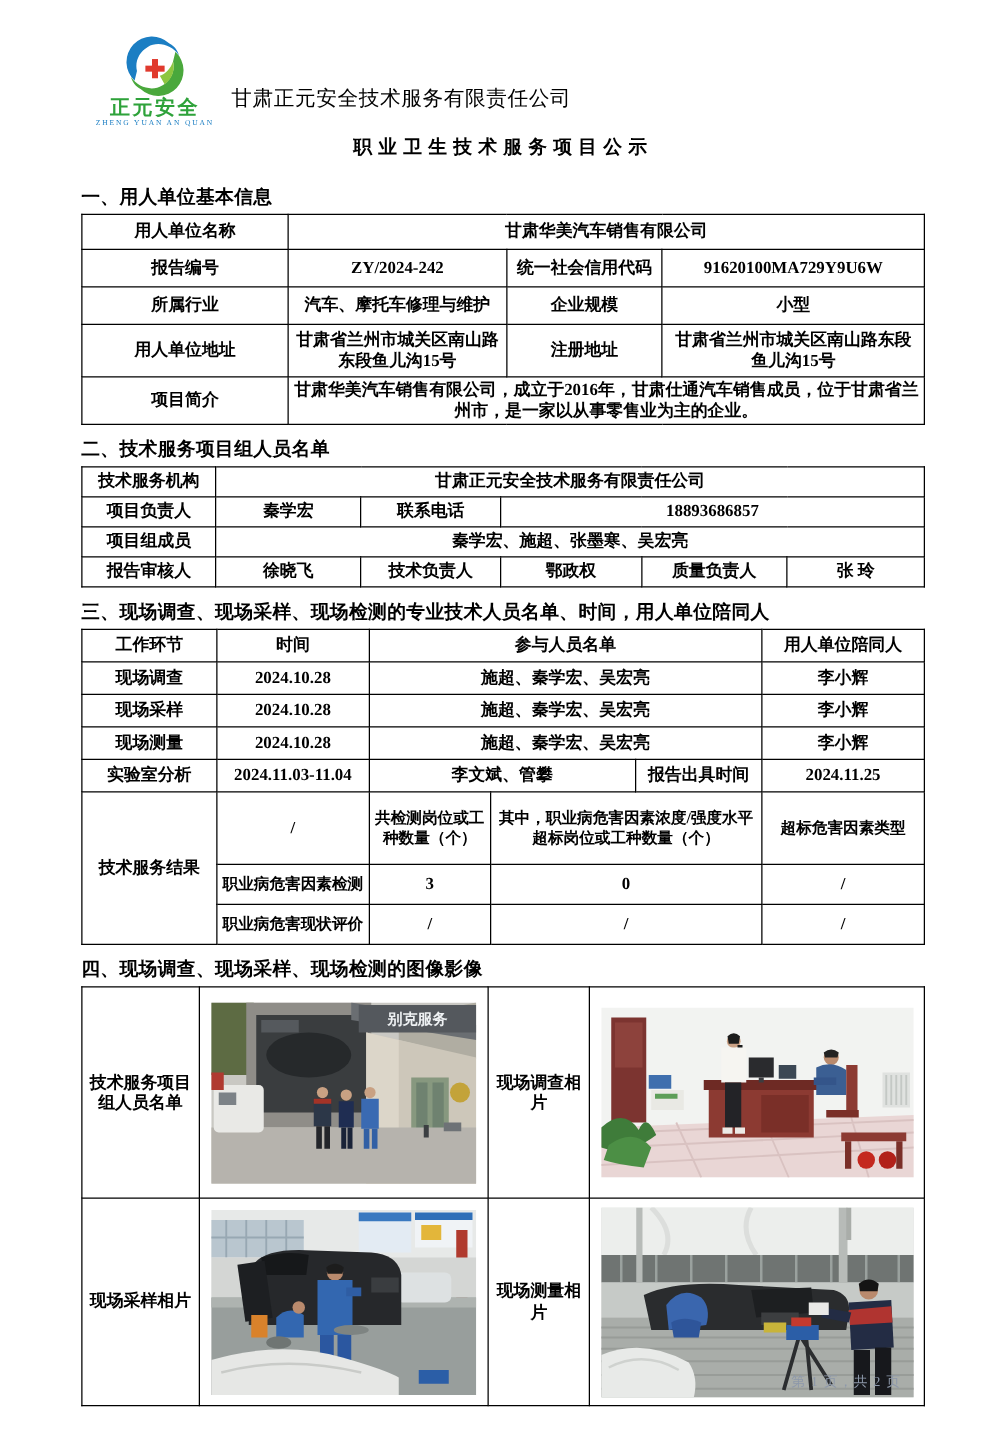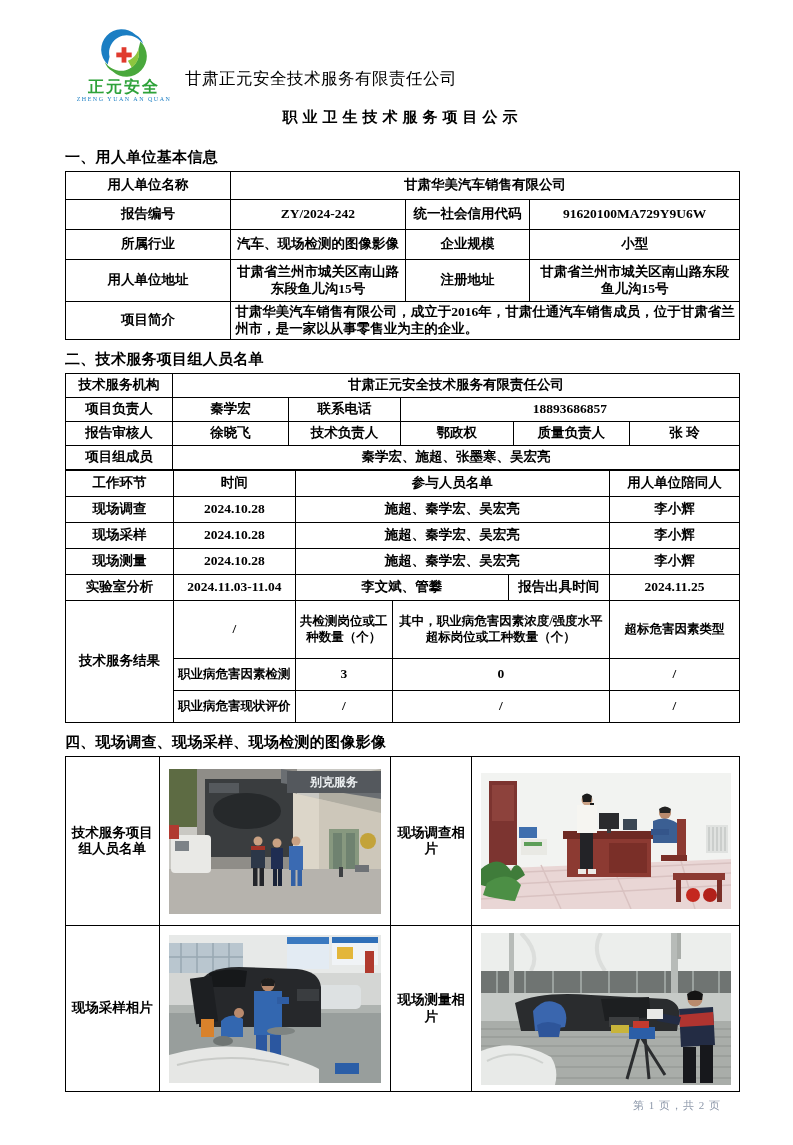--- a/index.html
+++ b/index.html
@@ -19,21 +19,21 @@
     font-size:15px;font-weight:bold;letter-spacing:5px;}
   
   .sec-h{font-size:15px;font-weight:bold;margin:10px 0 4px 0;letter-spacing:.3px;}
   .sec-h.first{margin-top:2px;}
   
   table{border-collapse:collapse;table-layout:fixed;width:675px;}
   td,th{border:1px solid #000;font-size:13.5px;font-weight:bold;text-align:center;
     vertical-align:middle;padding:1px 4px;line-height:1.22;word-break:break-word;}
   .t1 tr.r1{height:28px;} .t1 tr.r2{height:30px;} .t1 tr.r3{height:30px;}
   .t1 tr.r4{height:42px;} .t1 tr.r5{height:38px;}
-  .t1 .intro{text-align:left;}
+  .t1 .intro{text-align:center;}
   .t2 tr{height:24px;}
   .t3 tr.s{height:26px;} .t3 tr.b1{height:58px;} .t3 tr.b2{height:32px;}
   .t3 .small{font-size:12.5px;}
   .t4 tr.p1{height:169px;} .t4 tr.p2{height:166px;}
   .photo-cell{padding:6px 8px;}
   .photo-frame{width:100%;height:100%;display:flex;align-items:center;justify-content:center;}
   .photo-frame svg{display:block;}
   
   .footer{position:absolute;right:72px;bottom:32px;font-size:11px;color:#8d98aa;letter-spacing:1px;}
 </style>
@@ -72,21 +72,21 @@
       <td colspan="3">甘肃华美汽车销售有限公司</td>
     </tr>
     <tr class="r2">
       <td>报告编号</td>
       <td>ZY/2024-242</td>
       <td>统一社会信用代码</td>
       <td>91620100MA729Y9U6W</td>
     </tr>
     <tr class="r3">
       <td>所属行业</td>
-      <td>汽车、现场检测的图像影像</td>
+      <td>汽车、摩托车修理与维护</td>
       <td>企业规模</td>
       <td>小型</td>
     </tr>
     <tr class="r4">
       <td>用人单位地址</td>
       <td>甘肃省兰州市城关区南山路东段鱼儿沟15号</td>
       <td>注册地址</td>
       <td>甘肃省兰州市城关区南山路东段鱼儿沟15号</td>
     </tr>
     <tr class="r5">
@@ -111,34 +111,35 @@
       <td>技术服务机构</td>
       <td colspan="5">甘肃正元安全技术服务有限责任公司</td>
     </tr>
     <tr>
       <td>项目负责人</td>
       <td>秦学宏</td>
       <td>联系电话</td>
       <td colspan="3">18893686857</td>
     </tr>
     <tr>
+      <td>项目组成员</td>
+      <td colspan="5">秦学宏、施超、张墨寒、吴宏亮</td>
+    </tr>
+    <tr>
       <td>报告审核人</td>
       <td>徐晓飞</td>
       <td>技术负责人</td>
       <td>鄂政权</td>
       <td>质量负责人</td>
       <td>张 玲</td>
     </tr>
-    <tr>
-      <td>项目组成员</td>
-      <td colspan="5">秦学宏、施超、张墨寒、吴宏亮</td>
-    </tr>
   </tbody>
     </table>
 
+  <div class="sec-h">三、现场调查、现场采样、现场检测的专业技术人员名单、时间，用人单位陪同人</div>
   <table class="t3">
     <colgroup>
         <col style="width:16.0%">
         <col style="width:18.1%">
         <col style="width:14.4%">
         <col style="width:17.2%">
         <col style="width:15.0%">
         <col style="width:19.3%">
       </colgroup>
     <tbody>

